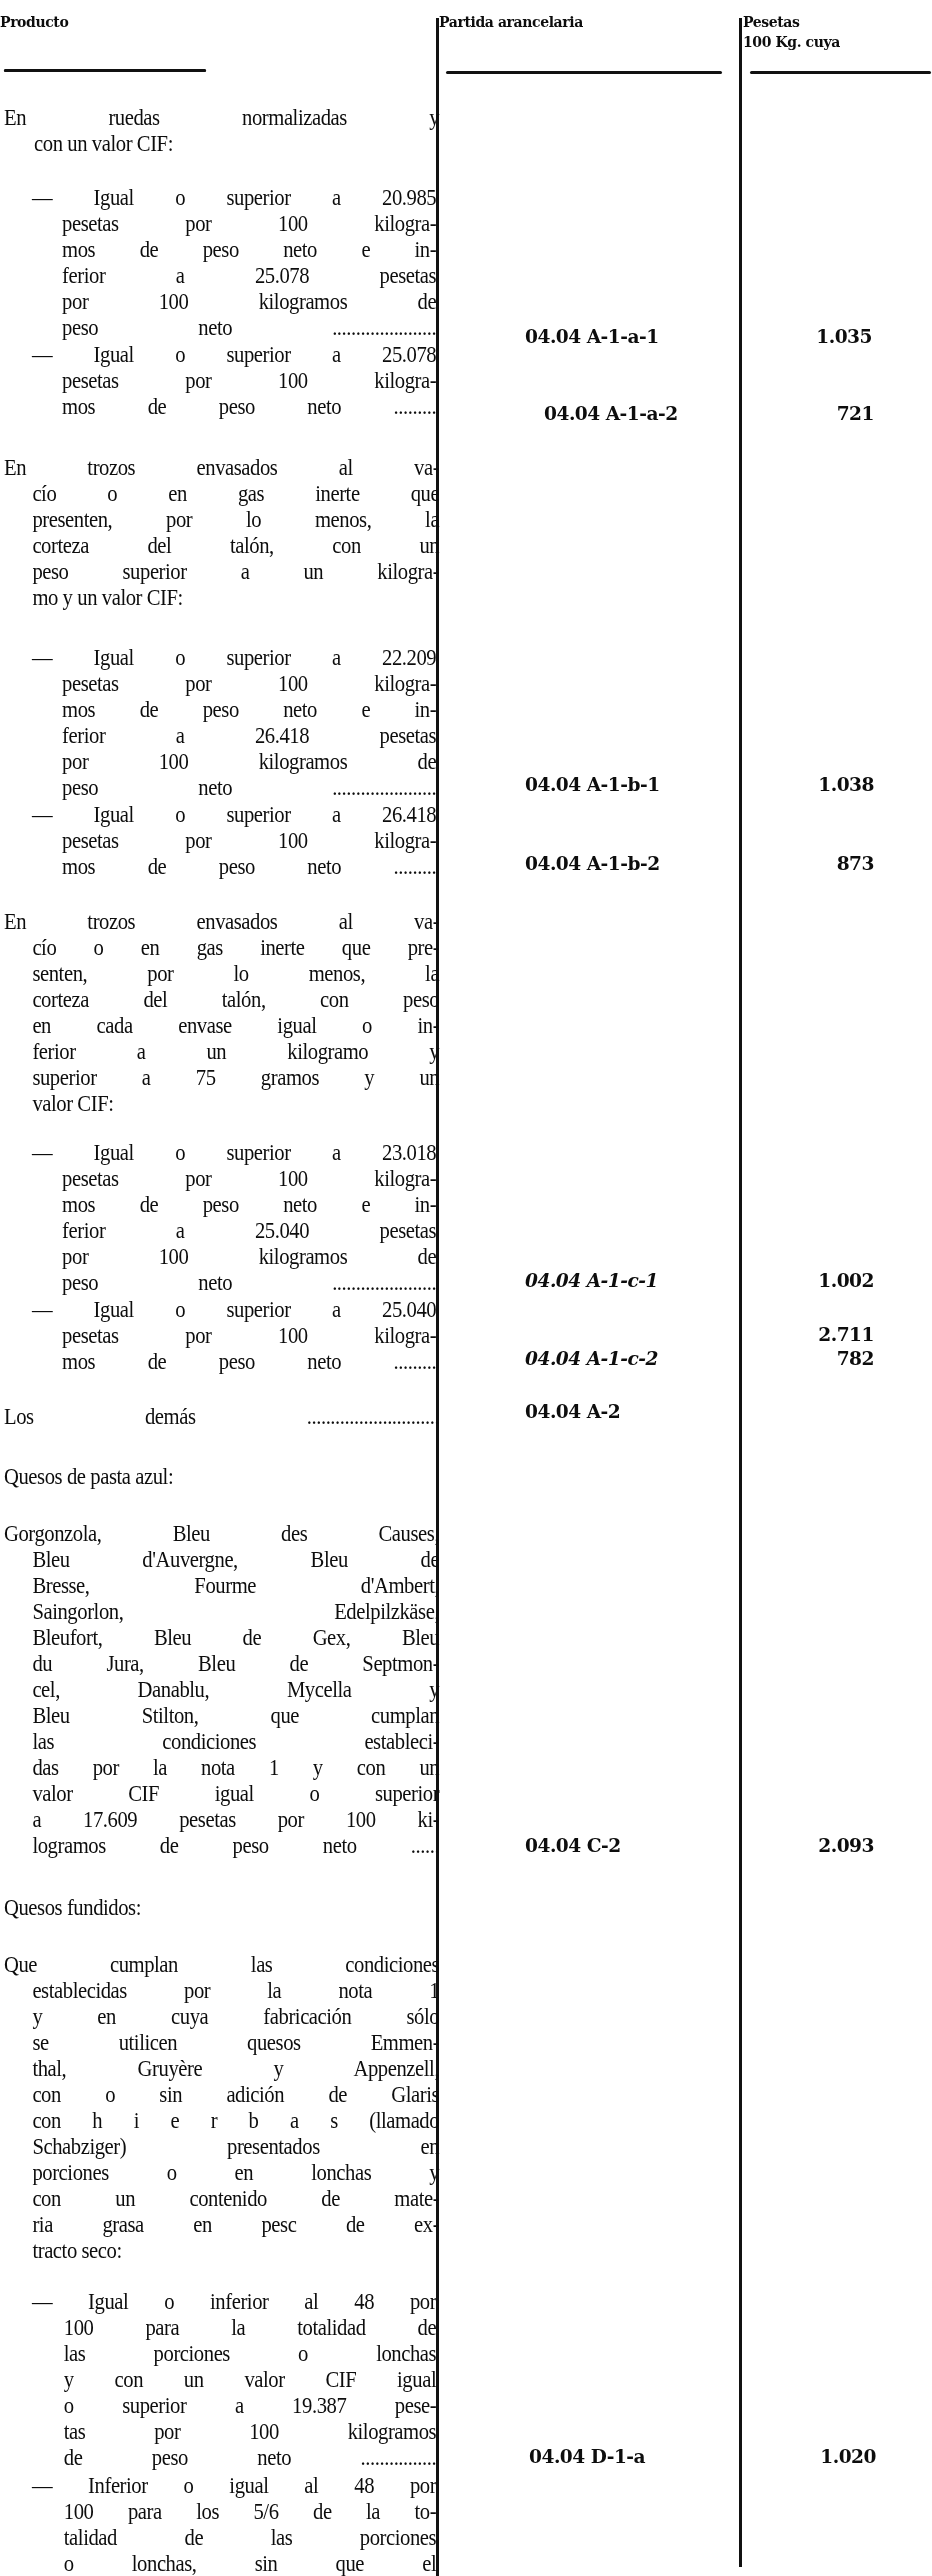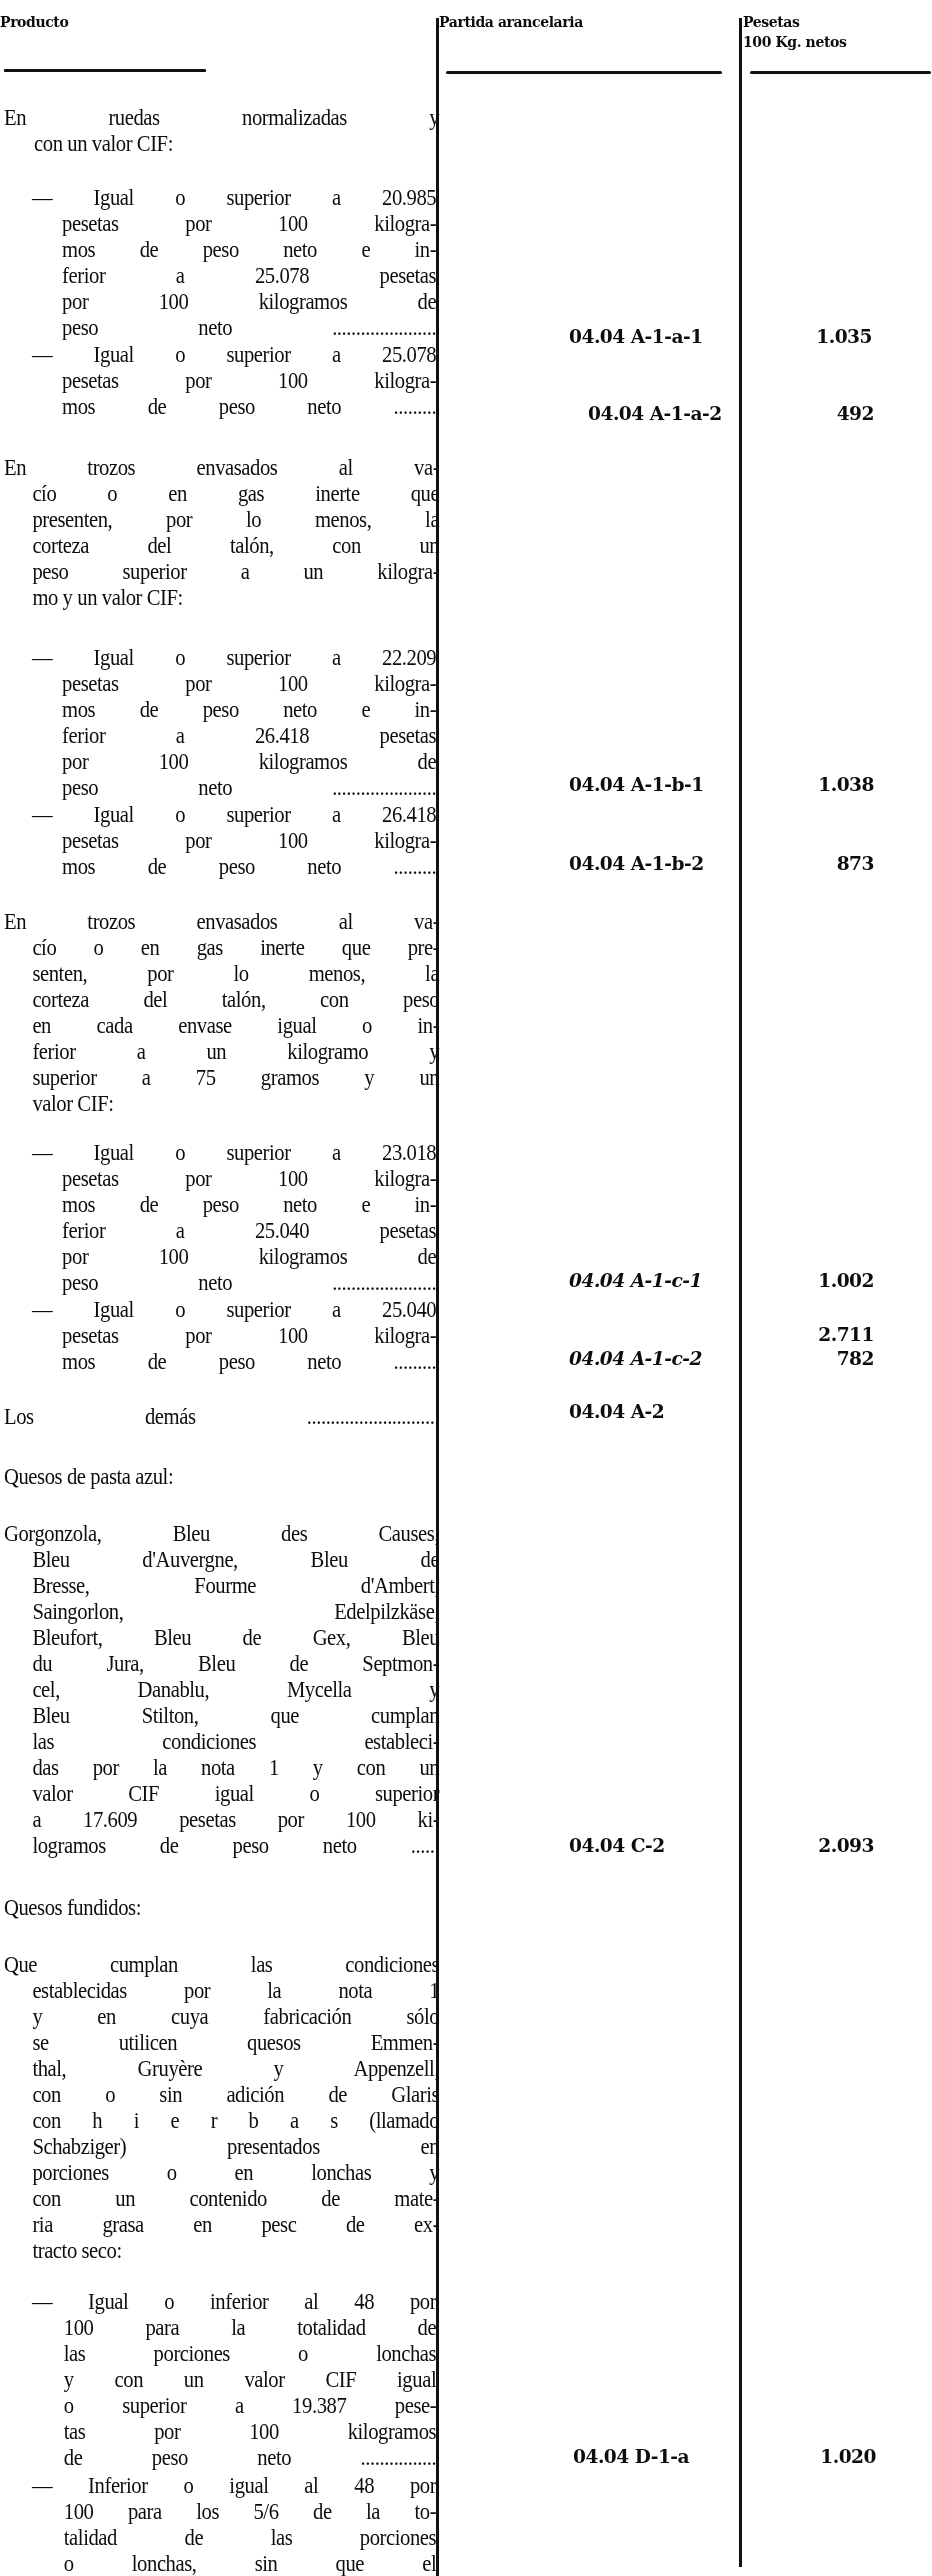--- a/index.html
+++ b/index.html
@@ -5,30 +5,30 @@
   html, body { margin:0; padding:0; background:#ffffff; }
   body { width:933px; height:2576px; position:relative; overflow:hidden; color:#0d0d0d;
          font-family:"Liberation Serif", "DejaVu Serif", serif; }
   .hdr { position:absolute; text-align:left; font-family:"DejaVu Serif", serif; font-weight:bold; font-size:14px; letter-spacing:-0.4px; line-height:21px; }
   .rule { position:absolute; height:2.7px; background:#111; border-radius:1.8px; }
   .vline { position:absolute; width:2.7px; background:#111; }
   .txt { position:absolute; left:0; width:435px; font-size:24px; line-height:26px; letter-spacing:-0.5px;
          transform:scaleX(0.86); transform-origin:left top; }
   .txt .ln { display:block; white-space:nowrap; height:26px; text-align:justify; text-align-last:justify; width:506px; }
   .txt .ln.last { text-align-last:left; }
-  .code { position:absolute; font-family:"DejaVu Serif", serif; font-weight:bold; font-size:18.6px; letter-spacing:-0.5px; white-space:nowrap;margin-left:44px; }
+  .code { position:absolute; font-family:"DejaVu Serif", serif; font-weight:bold; font-size:18.6px; letter-spacing:-0.5px; white-space:nowrap; }
   .val  { position:absolute; font-family:"DejaVu Serif", serif; font-weight:bold; font-size:18.6px; letter-spacing:-0.5px; white-space:nowrap; text-align:right; width:88px; }
 </style>
 </head>
 <body>
 
 <div class="hdr" style="left:0;width:437px;top:11.5px;">Producto</div>
 <div class="hdr" style="left:439px;width:301px;top:11.5px;">Partida arancelaria</div>
 <div class="hdr" style="left:743px;width:190px;top:11.5px;">Pesetas</div>
-<div class="hdr" style="left:743px;width:190px;top:32px;">100 Kg. netos</div>
+<div class="hdr" style="left:743px;width:190px;top:32px;">100 Kg. cuya</div>
 
 <div class="rule" style="left:4.4px;top:69px;width:202px;"></div>
 <div class="rule" style="left:4.4px;top:69px;width:202px;"></div>
 <div class="rule" style="left:446px;top:71px;width:276px;"></div>
 <div class="rule" style="left:750px;top:71px;width:181px;"></div>
 
 <div class="vline" style="left:436px;top:17.7px;height:2558px;"></div>
 <div class="vline" style="left:739px;top:17.7px;height:2549px;"></div>
 
 <div class="txt" style="top:104px;left:3.5px;">
@@ -158,21 +158,21 @@
   <span class="ln" style="width:470px">— Inferior o igual al 48 por</span>
   <span class="ln" style="margin-left:37px;width:433px">100 para los 5/6 de la to-</span>
   <span class="ln" style="margin-left:37px;width:433px">talidad de las porciones</span>
   <span class="ln" style="margin-left:37px;width:433px">o lonchas, sin que el</span>
 </div>
 
 <div class="code" style="left:525px;top:326px;">04.04 A-1-a-1</div>
 <div class="val" style="left:784px;top:326px;">1.035</div>
 
 <div class="code" style="left:544px;top:403px;">04.04 A-1-a-2</div>
-<div class="val" style="left:786px;top:403px;">492</div>
+<div class="val" style="left:786px;top:403px;">721</div>
 
 <div class="code" style="left:525px;top:774px;">04.04 A-1-b-1</div>
 <div class="val" style="left:786px;top:774px;">1.038</div>
 
 <div class="code" style="left:525px;top:853px;">04.04 A-1-b-2</div>
 <div class="val" style="left:786px;top:853px;">873</div>
 
 <div class="code" style="left:525px;top:1270px;font-style:italic;">04.04 A-1-c-1</div>
 <div class="val" style="left:786px;top:1270px;">1.002</div>
 

